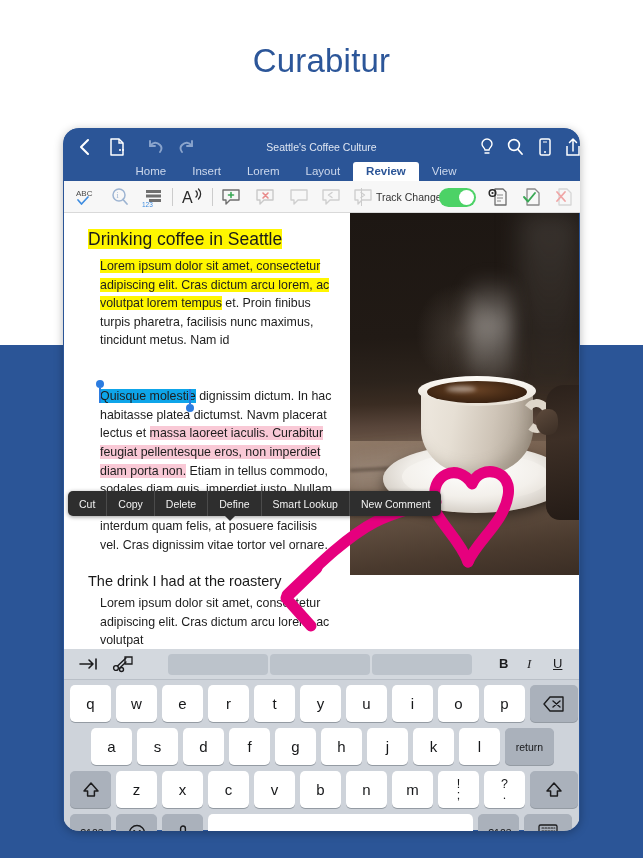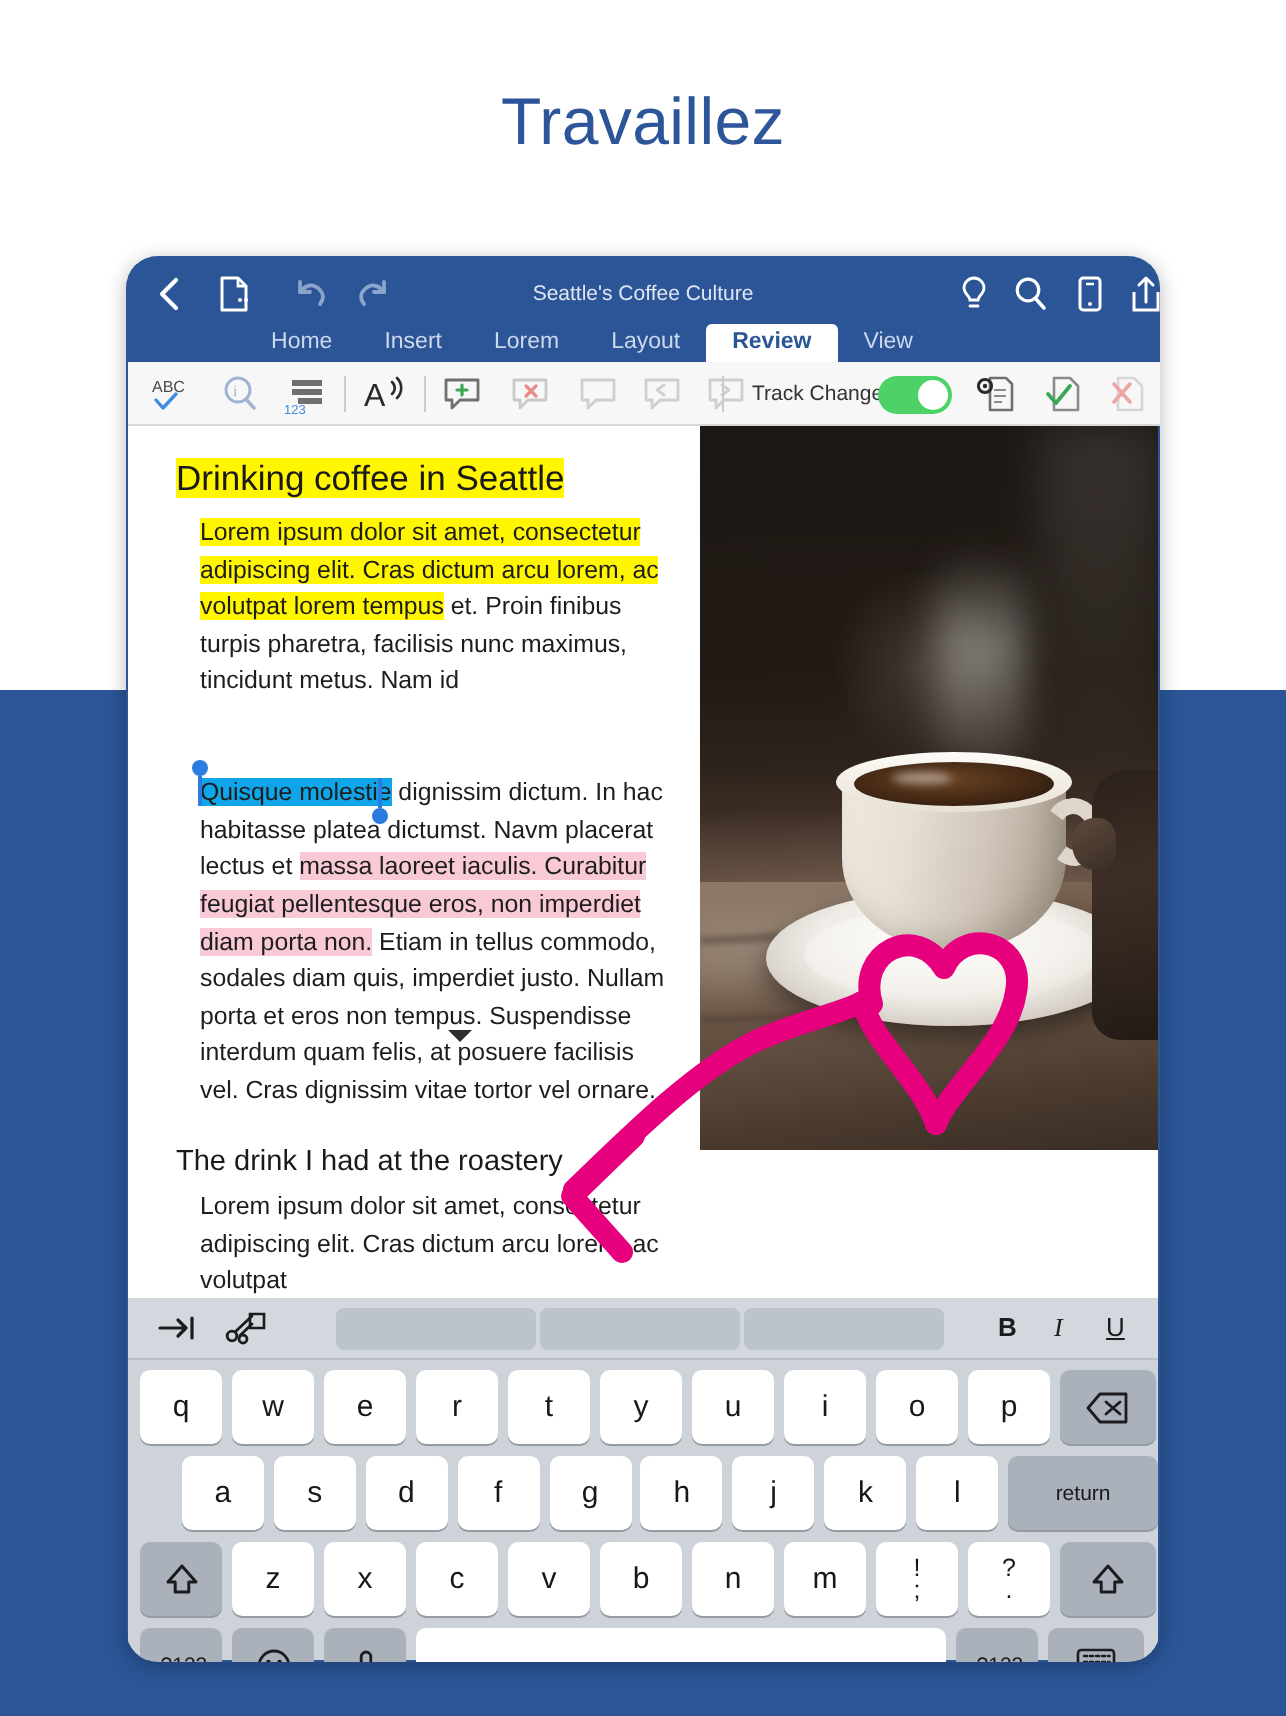--- a/index.html
+++ b/index.html
@@ -223,21 +223,21 @@
   .key-dual .bot { font-size: 12.5px; }
 
   svg { display: block; }
 </style>
 </head>
 <body>
 
 <div id="bg-top"></div>
 <div id="bg-bottom"></div>
 
-<div id="headline">Travaillez</div>
+<div id="headline">Curabitur</div>
 
 <div id="device">
 
   <div id="wordbar">
     <div class="navicon" id="nav-back">
       <svg width="22" height="22" viewBox="0 0 22 22">
           <path d="M14 4 L7 11 L14 18" fill="none" stroke="#fff" stroke-width="2.1" stroke-linecap="round" stroke-linejoin="round"></path>
         </svg>
     </div>
     <div class="navicon" id="nav-file">
@@ -421,20 +421,28 @@
 
     <svg id="ink" viewBox="0 0 515 436">
       <g fill="none" stroke="#e6007e" stroke-width="11" stroke-linecap="round" stroke-linejoin="round">
         <path d="M371 204 C363 178, 393 163, 407 186 C416 165, 448 172, 443 198 C439 224, 412 243, 403 264"></path>
         <path d="M403 264 C395 241, 372 224, 366 203"></path>
         <path d="M366 203 C352 210, 332 213, 310 224 C281 239, 250 270, 222 297"></path>
         <path d="M252 270 L221 300 L246 328"></path>
       </g>
     </svg>
 
+    <div id="ctxmenu">
+      <div class="ctxitem">Cut</div>
+      <div class="ctxitem">Copy</div>
+      <div class="ctxitem">Delete</div>
+      <div class="ctxitem">Define</div>
+      <div class="ctxitem">Smart Lookup</div>
+      <div class="ctxitem">New Comment</div>
+    </div>
     <div id="ctxarrow"></div>
   </div>
 
   <div id="keyboard">
 
     <div id="kbtoolbar">
       <div class="kbt-icon" id="kbt-tab">
         <svg width="22" height="20" viewBox="0 0 22 20">
             <path d="M2 10 h13 M11 6 L15 10 L11 14 M18 5 v10" fill="none" stroke="#1c1c1e" stroke-width="1.6" stroke-linecap="round" stroke-linejoin="round"></path>
           </svg>
@@ -498,21 +506,21 @@
       <div class="key" style="width:41px">g</div>
         <div class="keyspacer" style="width:5px"></div>
       <div class="key" style="width:41px">h</div>
         <div class="keyspacer" style="width:5px"></div>
       <div class="key" style="width:41px">j</div>
         <div class="keyspacer" style="width:5px"></div>
       <div class="key" style="width:41px">k</div>
         <div class="keyspacer" style="width:5px"></div>
       <div class="key" style="width:41px">l</div>
         <div class="keyspacer" style="width:5px"></div>
-      <div class="key dark small" style="width:75px">return</div>
+      <div class="key dark small" style="width:49px">return</div>
     </div>
 
     <div class="krow" id="krow3">
       <div class="keyspacer" style="width:6px"></div>
       <div class="key dark" style="width:41px">
         <svg width="20" height="20" viewBox="0 0 20 20">
             <path d="M10 3 L17 11 h-3.6 v5 h-6.8 v-5 H3 z" fill="none" stroke="#1c1c1e" stroke-width="1.5" stroke-linejoin="round"></path>
           </svg>
       </div>
         <div class="keyspacer" style="width:5px"></div>

